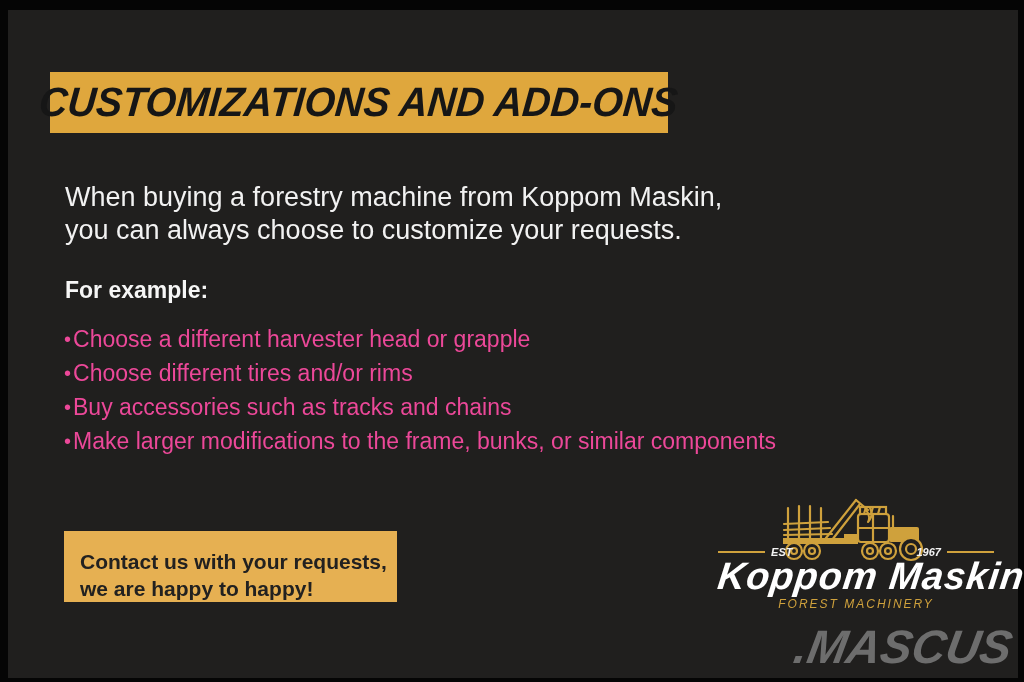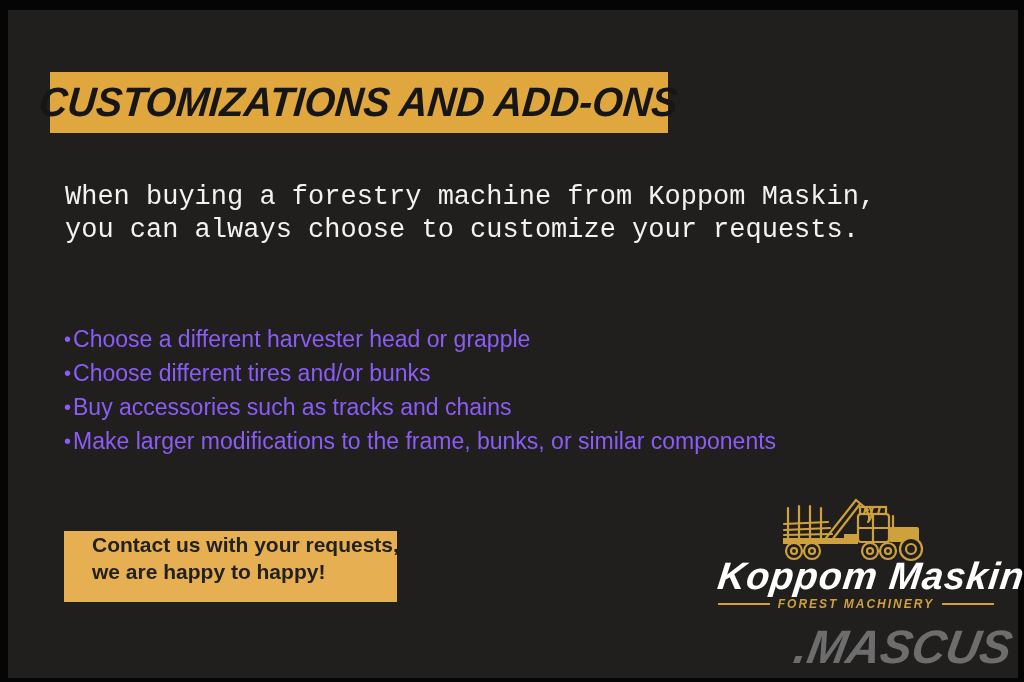--- a/index.html
+++ b/index.html
@@ -24,40 +24,40 @@
   }
   .banner-text{
     font-size:41px;font-weight:800;font-style:italic;
     color:#161616;white-space:nowrap;
     transform:skewX(-5deg) scaleX(0.96);
     letter-spacing:0px;
   }
   
   .intro{
     position:absolute;left:65px;top:181px;
-    color:#f2f2f2;font-size:27px;line-height:33px;font-family:Liberation Mono, monospace;
+    color:#f2f2f2;font-size:27px;line-height:33px;
   }
   .list-heading{
     position:absolute;left:65px;top:277px;
     color:#f6f6f6;font-size:23px;font-weight:bold;
   }
   
   .bullets{
     position:absolute;left:64px;top:322px;
     margin:0;padding:0;list-style:none;
-    color:#8b5cf6;font-size:23px;
+    color:#ec4899;font-size:23px;
   }
   .bullets li{height:34px;line-height:34px;white-space:nowrap;}
   .bullets .dot{font-size:20px;margin-right:2px;vertical-align:1px;}
   
   .contact{
     position:absolute;left:64px;top:531px;width:333px;height:71px;
     background:#e6b052;
-    display:flex;flex-direction:column;justify-content:flex-start;
-    padding-left:28px;box-sizing:border-box;
+    display:flex;flex-direction:column;justify-content:flex-end;
+    padding-left:16px;box-sizing:border-box;
   }
   .contact div{
     color:#222120;font-size:21px;font-weight:bold;line-height:27px;
     white-space:nowrap;
   }
   
   .logo{position:absolute;left:718px;top:494px;width:276px;height:122px;}
   .machine{position:absolute;left:62px;top:0;}
   .est-row{
     position:absolute;top:52px;left:0;width:100%;
@@ -70,22 +70,23 @@
   .logo-name{
     position:absolute;top:61px;left:0;width:100%;
     text-align:center;
     color:#ffffff;font-size:38px;font-weight:800;font-style:italic;
     transform:skewX(-7deg);
     white-space:nowrap;letter-spacing:1px;
   }
   .fm-row{
     position:absolute;top:103px;left:0;width:100%;
     display:flex;align-items:center;
-    color:#cfa13c;font-size:12px;font-weight:bold;font-style:italic;
+    color:#cfa13c;font-size:12px;font-weight:normal;font-style:italic;
     letter-spacing:2px;
+    flex-direction:column;
   }
   .fm-row span{margin:0 8px;white-space:nowrap;}
   
   .mascus{
     position:absolute;right:12px;bottom:8px;
     color:#6d6d6d;font-size:47px;font-weight:800;font-style:italic;
     transform:skewX(-10deg);
     white-space:nowrap;letter-spacing:0px;
   }
 </style>
@@ -97,24 +98,25 @@
 
   <div class="banner">
     <div class="banner-text">CUSTOMIZATIONS AND ADD-ONS</div>
   </div>
 
   <div class="intro">
     <div>When buying a forestry machine from Koppom Maskin,</div>
     <div>you can always choose to customize your requests.</div>
   </div>
 
+  <div class="list-heading">For example:</div>
 
   <ul class="bullets">
     <li><span class="dot">•</span><span>Choose a different harvester head or grapple</span></li>
-    <li><span class="dot">•</span><span>Choose different tires and/or bunks</span></li>
+    <li><span class="dot">•</span><span>Choose different tires and/or rims</span></li>
     <li><span class="dot">•</span><span>Buy accessories such as tracks and chains</span></li>
     <li><span class="dot">•</span><span>Make larger modifications to the frame, bunks, or similar components</span></li>
   </ul>
 
   <div class="contact">
     <div>Contact us with your requests,</div>
     <div>we are happy to happy!</div>
   </div>
 
   <div class="logo">
@@ -159,20 +161,27 @@
         <circle cx="90" cy="57" r="8" fill="#201f1e"></circle>
         <circle cx="90" cy="57" r="3"></circle>
         <circle cx="108" cy="57" r="8" fill="#201f1e"></circle>
         <circle cx="108" cy="57" r="3"></circle>
 
         <circle cx="131" cy="55" r="11" fill="#201f1e"></circle>
         <circle cx="131" cy="55" r="5"></circle>
       </g>
     </svg>
 
+    <div class="est-row">
+      <div class="gold-line"></div>
+      <span>EST</span>
+      <div class="est-gap"></div>
+      <span>1967</span>
+      <div class="gold-line"></div>
+    </div>
 
     <div class="logo-name">Koppom Maskin</div>
 
     <div class="fm-row">
       <div class="gold-line"></div>
       <span>FOREST MACHINERY</span>
       <div class="gold-line"></div>
     </div>
   </div>
 

